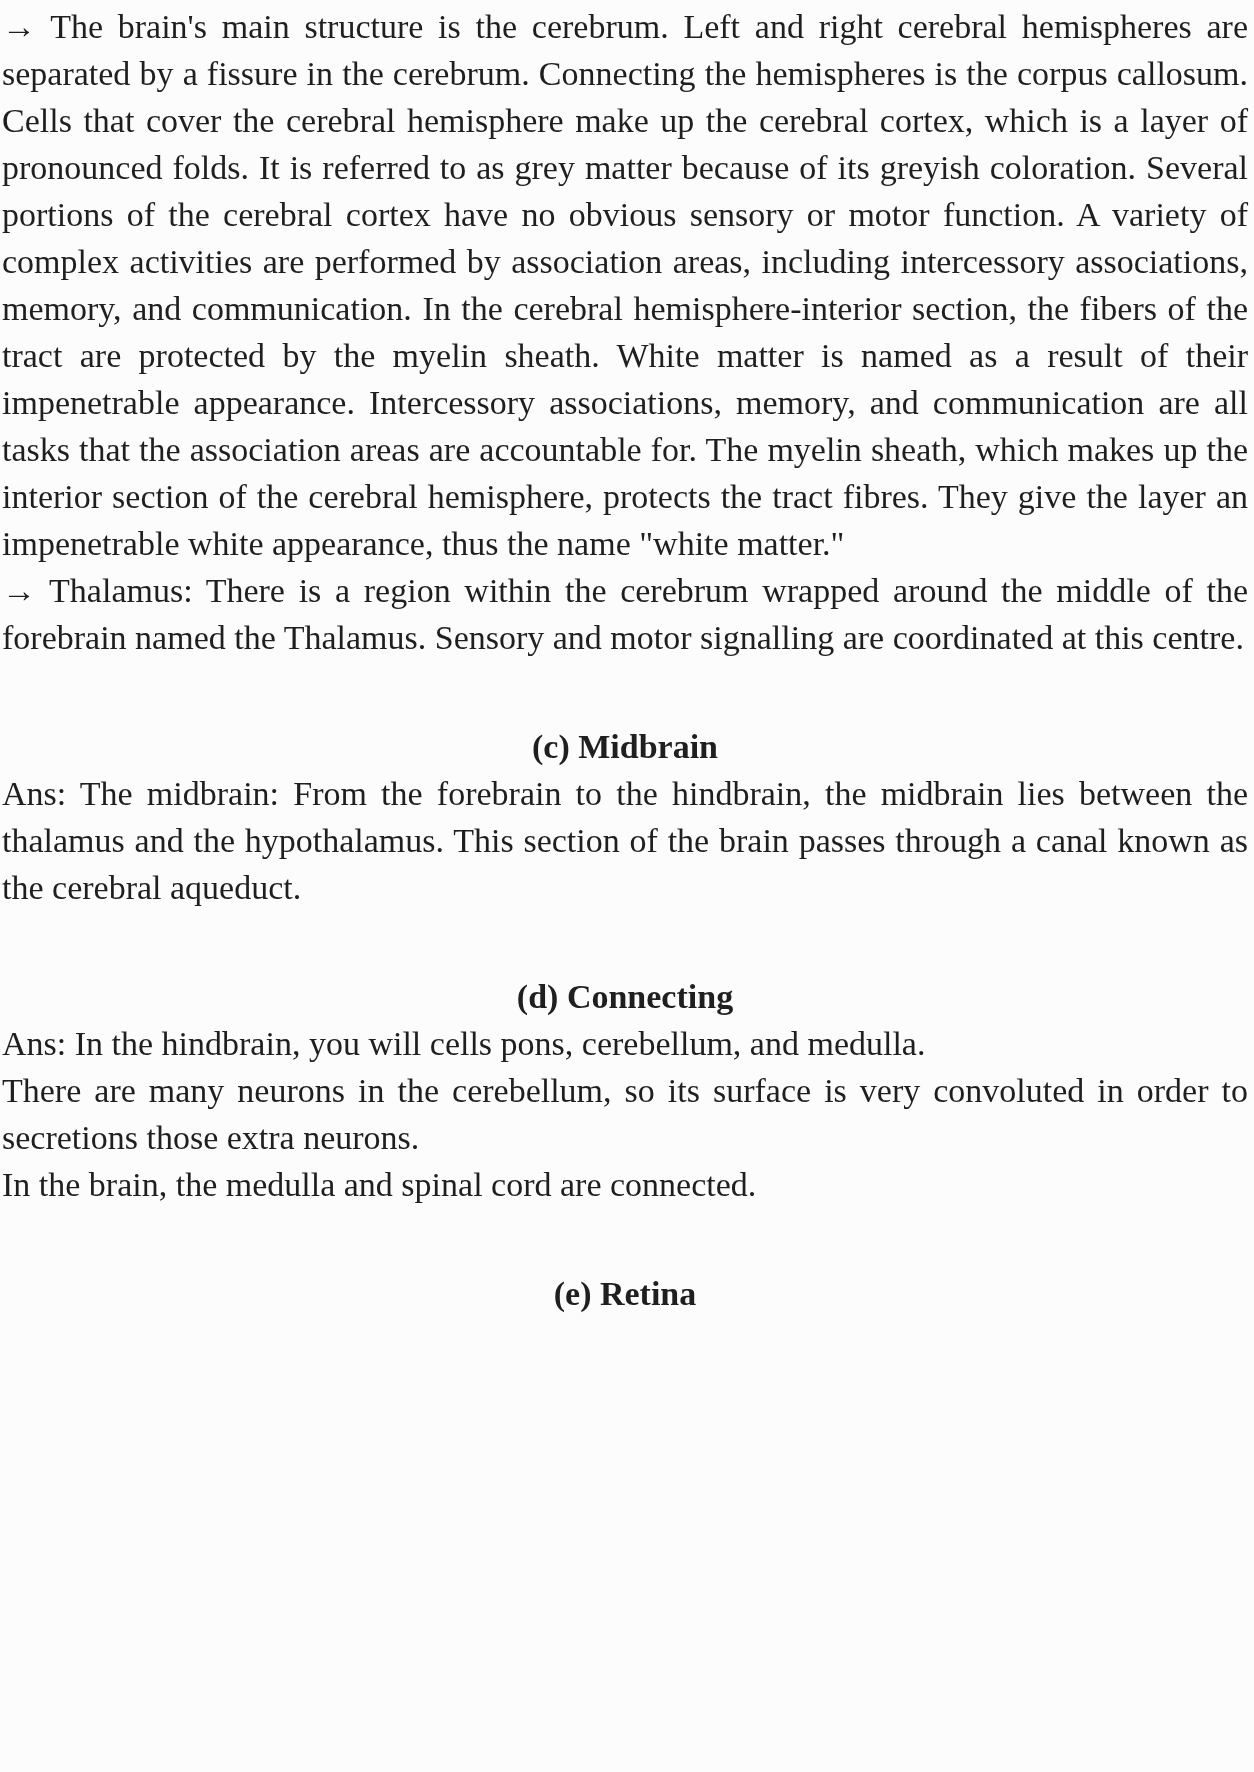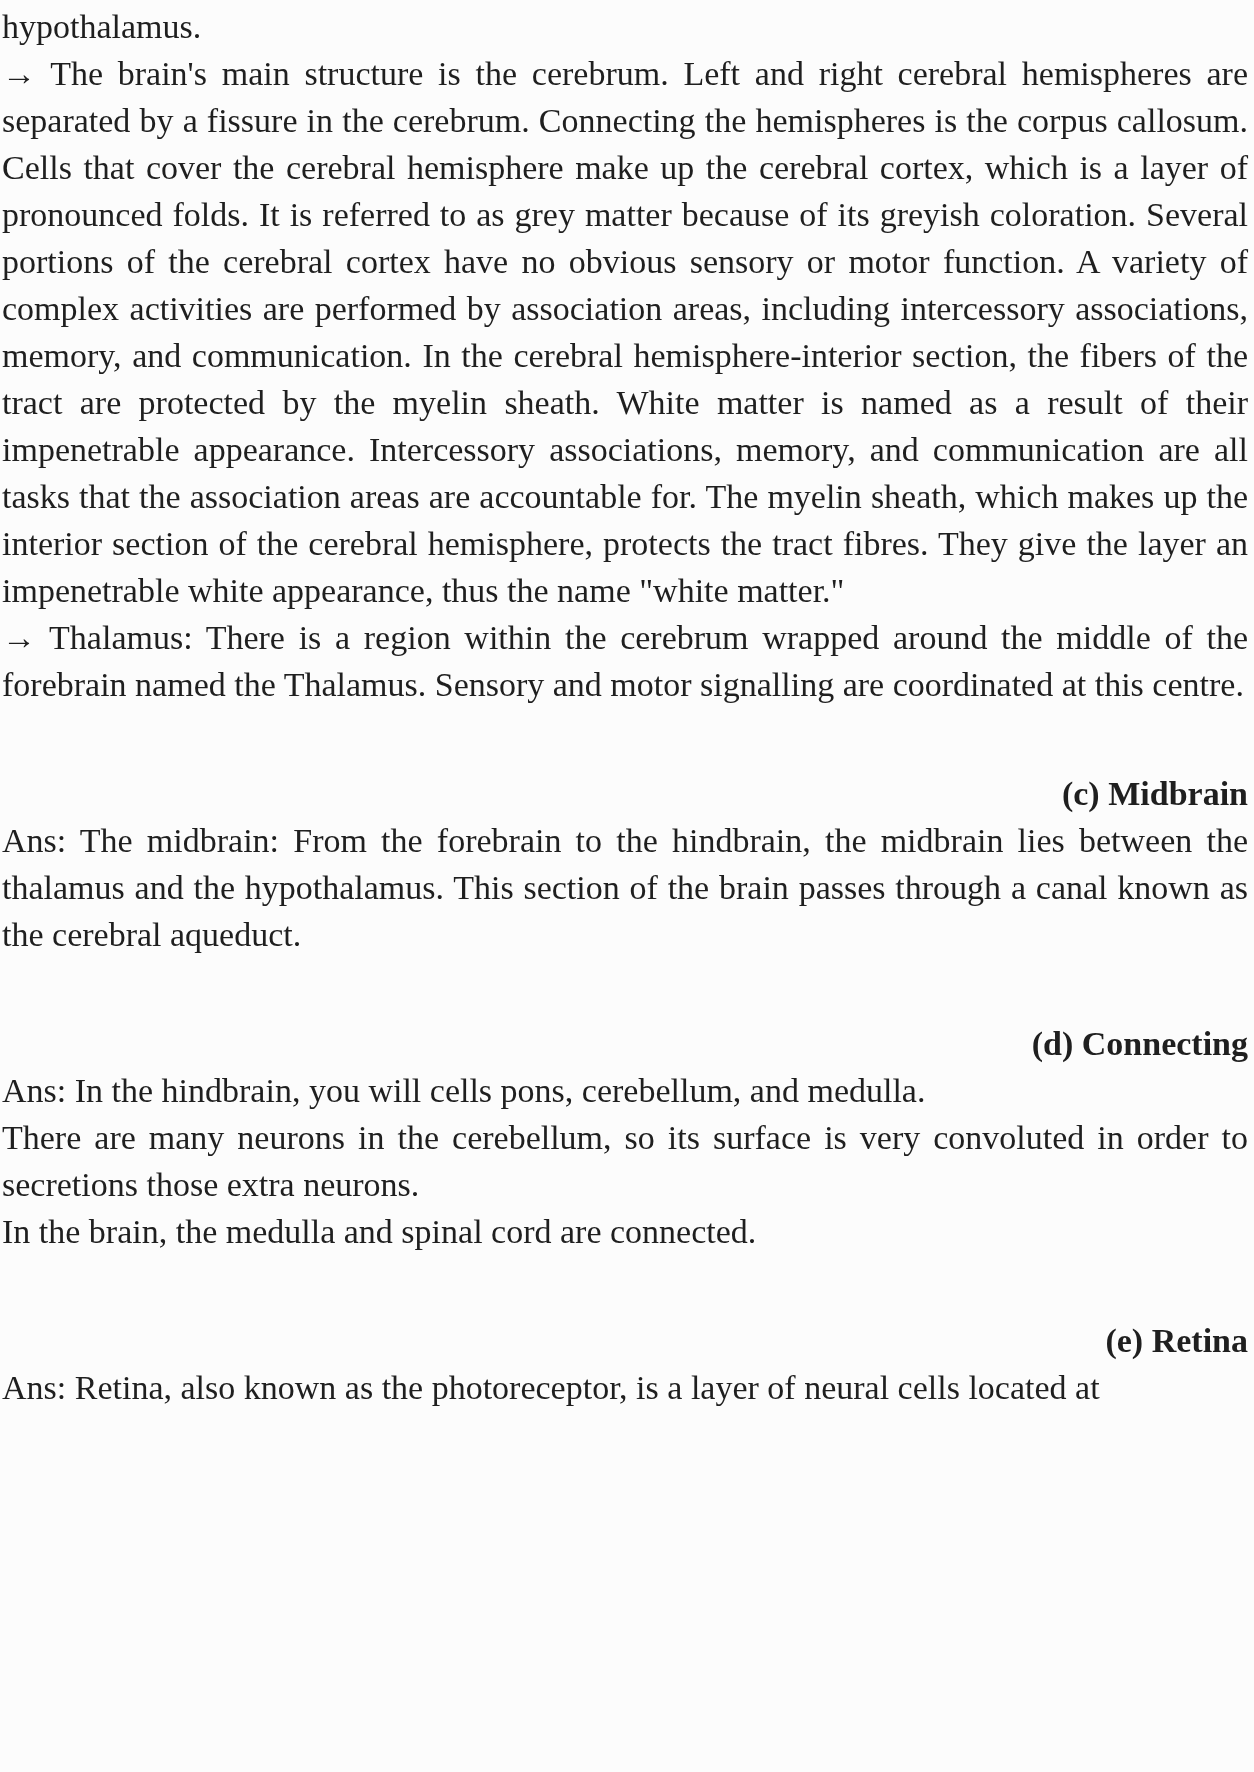--- a/index.html
+++ b/index.html
@@ -23,35 +23,34 @@
   }
   .page p {
     margin: 0;
     padding: 0;
     text-align: justify;
     text-justify: inter-word;
   }
   .page p.heading {
     font-weight: 700;
     margin-top: 62px;
-    text-align: right;
+    text-align: center;
   }
   .page p.continuation {
     text-align: left;
   }
   .ans {
     font-weight: 400;
   }
 </style>
 </head>
 <body>
 
 <div class="page">
 
-  <p class="continuation">hypothalamus.</p>
 
   <p>→ The brain's main structure is the cerebrum. Left and right cerebral hemispheres are separated by a fissure in the cerebrum. Connecting the hemispheres is the corpus callosum. Cells that cover the cerebral hemisphere make up the cerebral cortex, which is a layer of pronounced folds. It is referred to as grey matter because of its greyish coloration. Several portions of the cerebral cortex have no obvious sensory or motor function. A variety of complex activities are performed by association areas, including intercessory associations, memory, and communication. In the cerebral hemisphere-interior section, the fibers of the tract are protected by the myelin sheath. White matter is named as a result of their impenetrable appearance. Intercessory associations, memory, and communication are all tasks that the association areas are accountable for. The myelin sheath, which makes up the interior section of the cerebral hemisphere, protects the tract fibres. They give the layer an impenetrable white appearance, thus the name "white matter."</p>
 
   <p>→ Thalamus: There is a region within the cerebrum wrapped around the middle of the forebrain named the Thalamus. Sensory and motor signalling are coordinated at this centre.</p>
 
 
   <p class="heading">(c) Midbrain</p>
 
   <p><span class="ans">Ans:</span> <span>The midbrain: From the forebrain to the hindbrain, the midbrain lies between the thalamus and the hypothalamus. This section of the brain passes through a canal known as the cerebral aqueduct.</span></p>
 
@@ -59,15 +58,14 @@
 
   <p><span class="ans">Ans:</span> <span>In the hindbrain, you will cells pons, cerebellum, and medulla.</span></p>
 
   <p>There are many neurons in the cerebellum, so its surface is very convoluted in order to secretions those extra neurons.</p>
 
   <p>In the brain, the medulla and spinal cord are connected.</p>
 
 
   <p class="heading">(e) Retina</p>
 
-  <p><span class="ans">Ans:</span> <span>Retina, also known as the photoreceptor, is a layer of neural cells located at</span></p>
 
 </div>
 
 </body></html>

